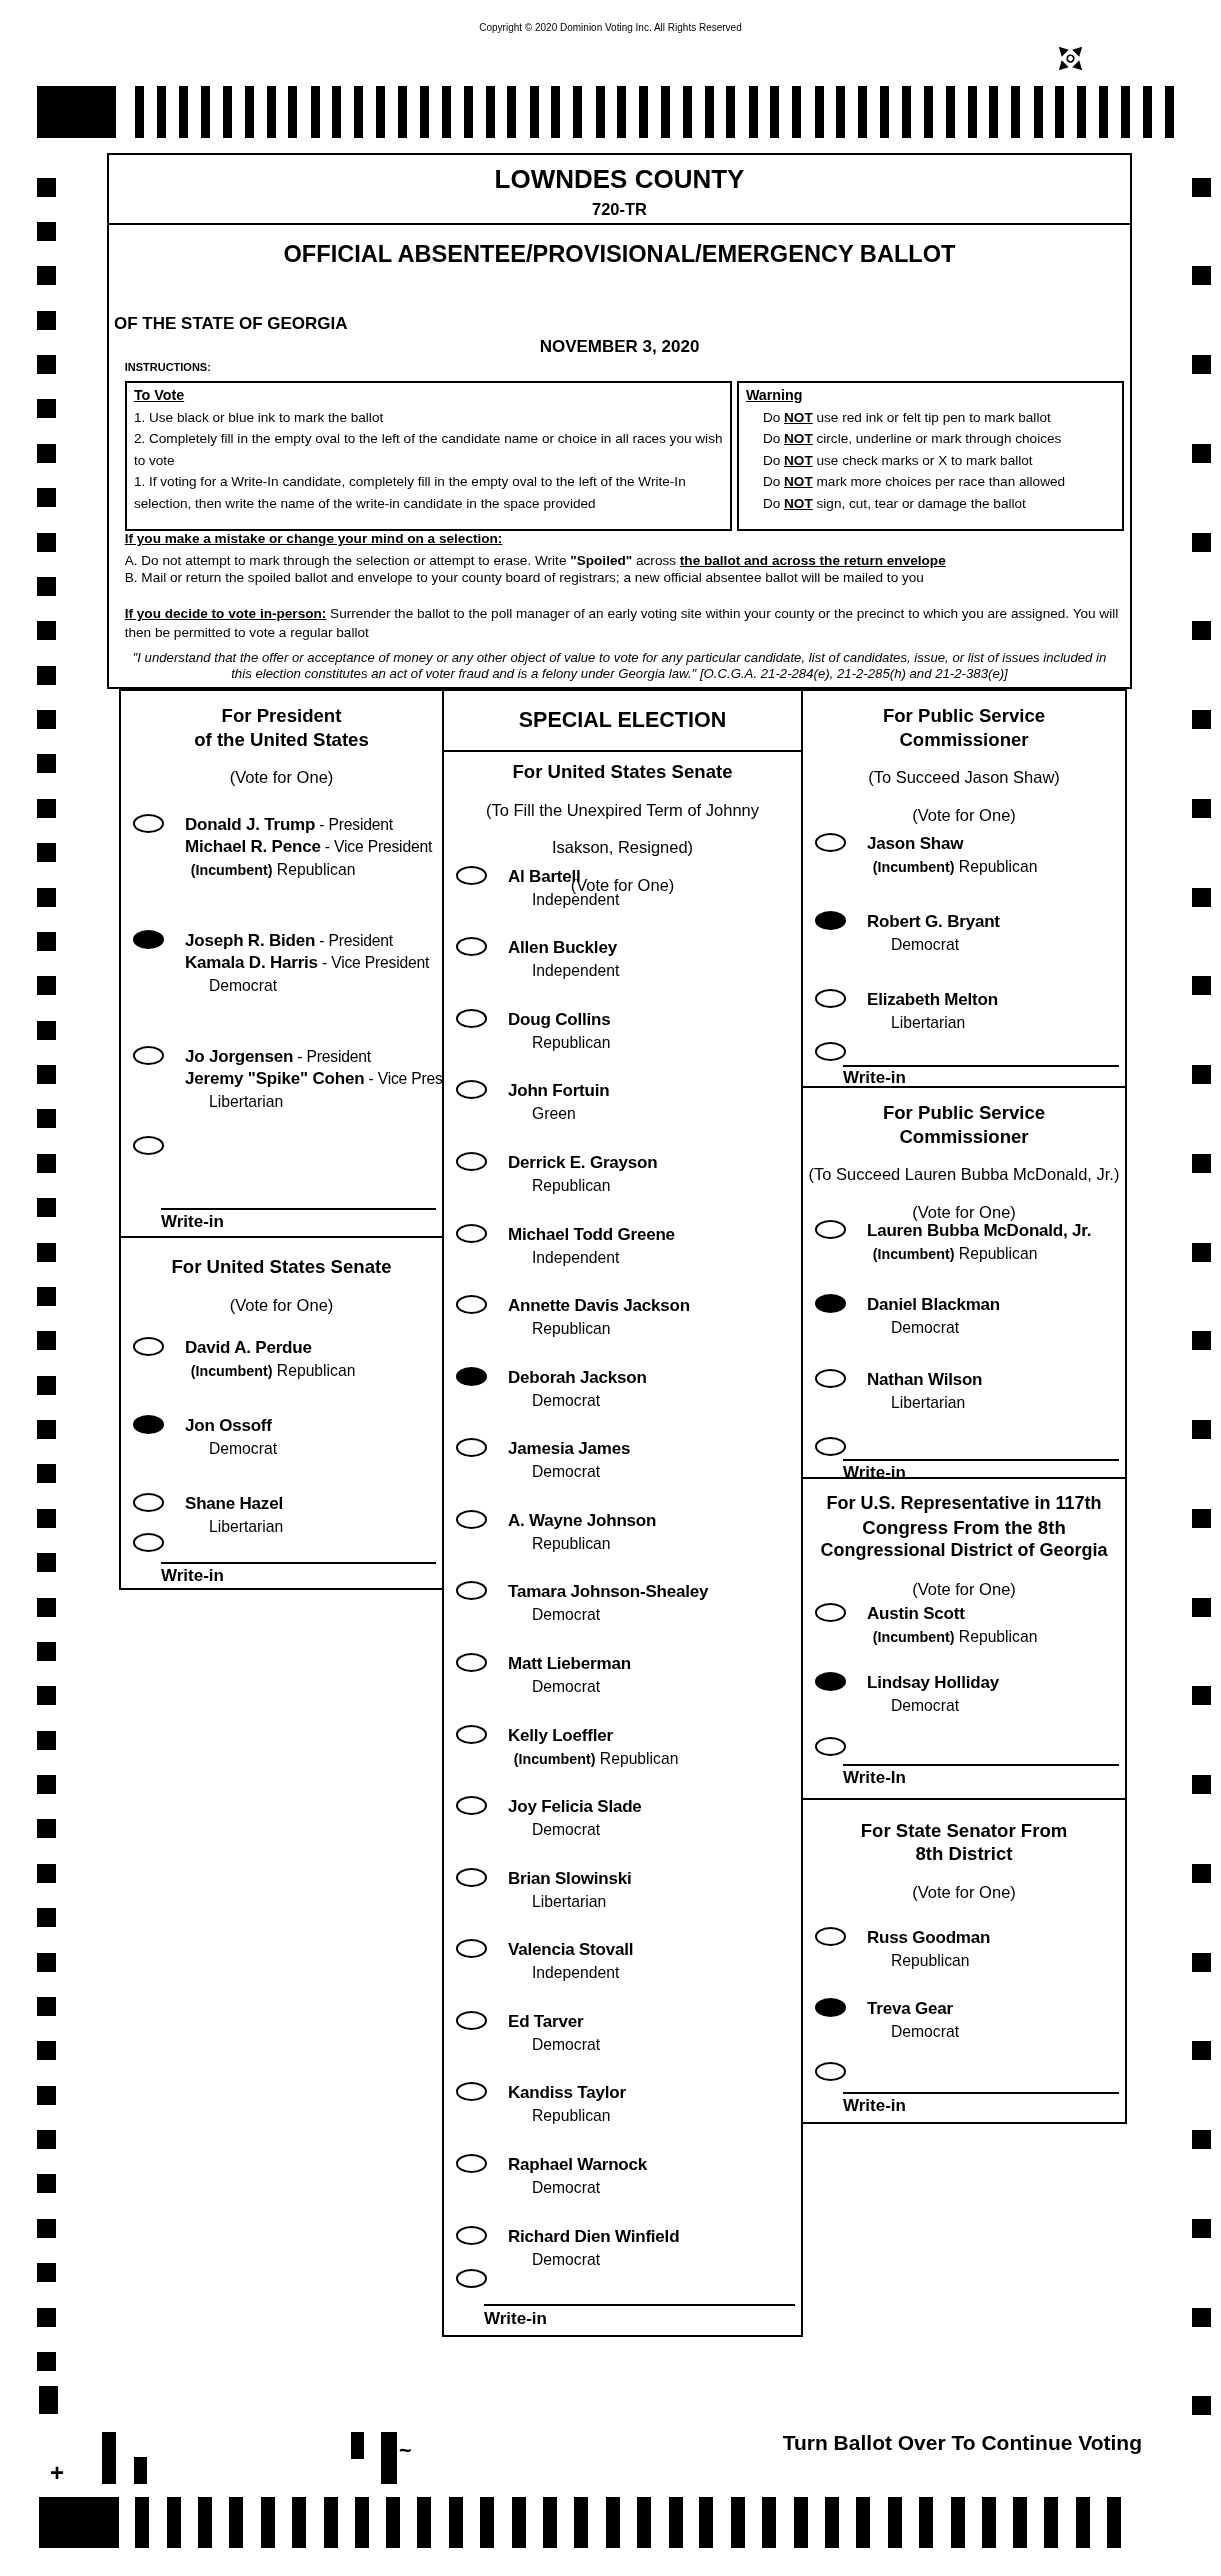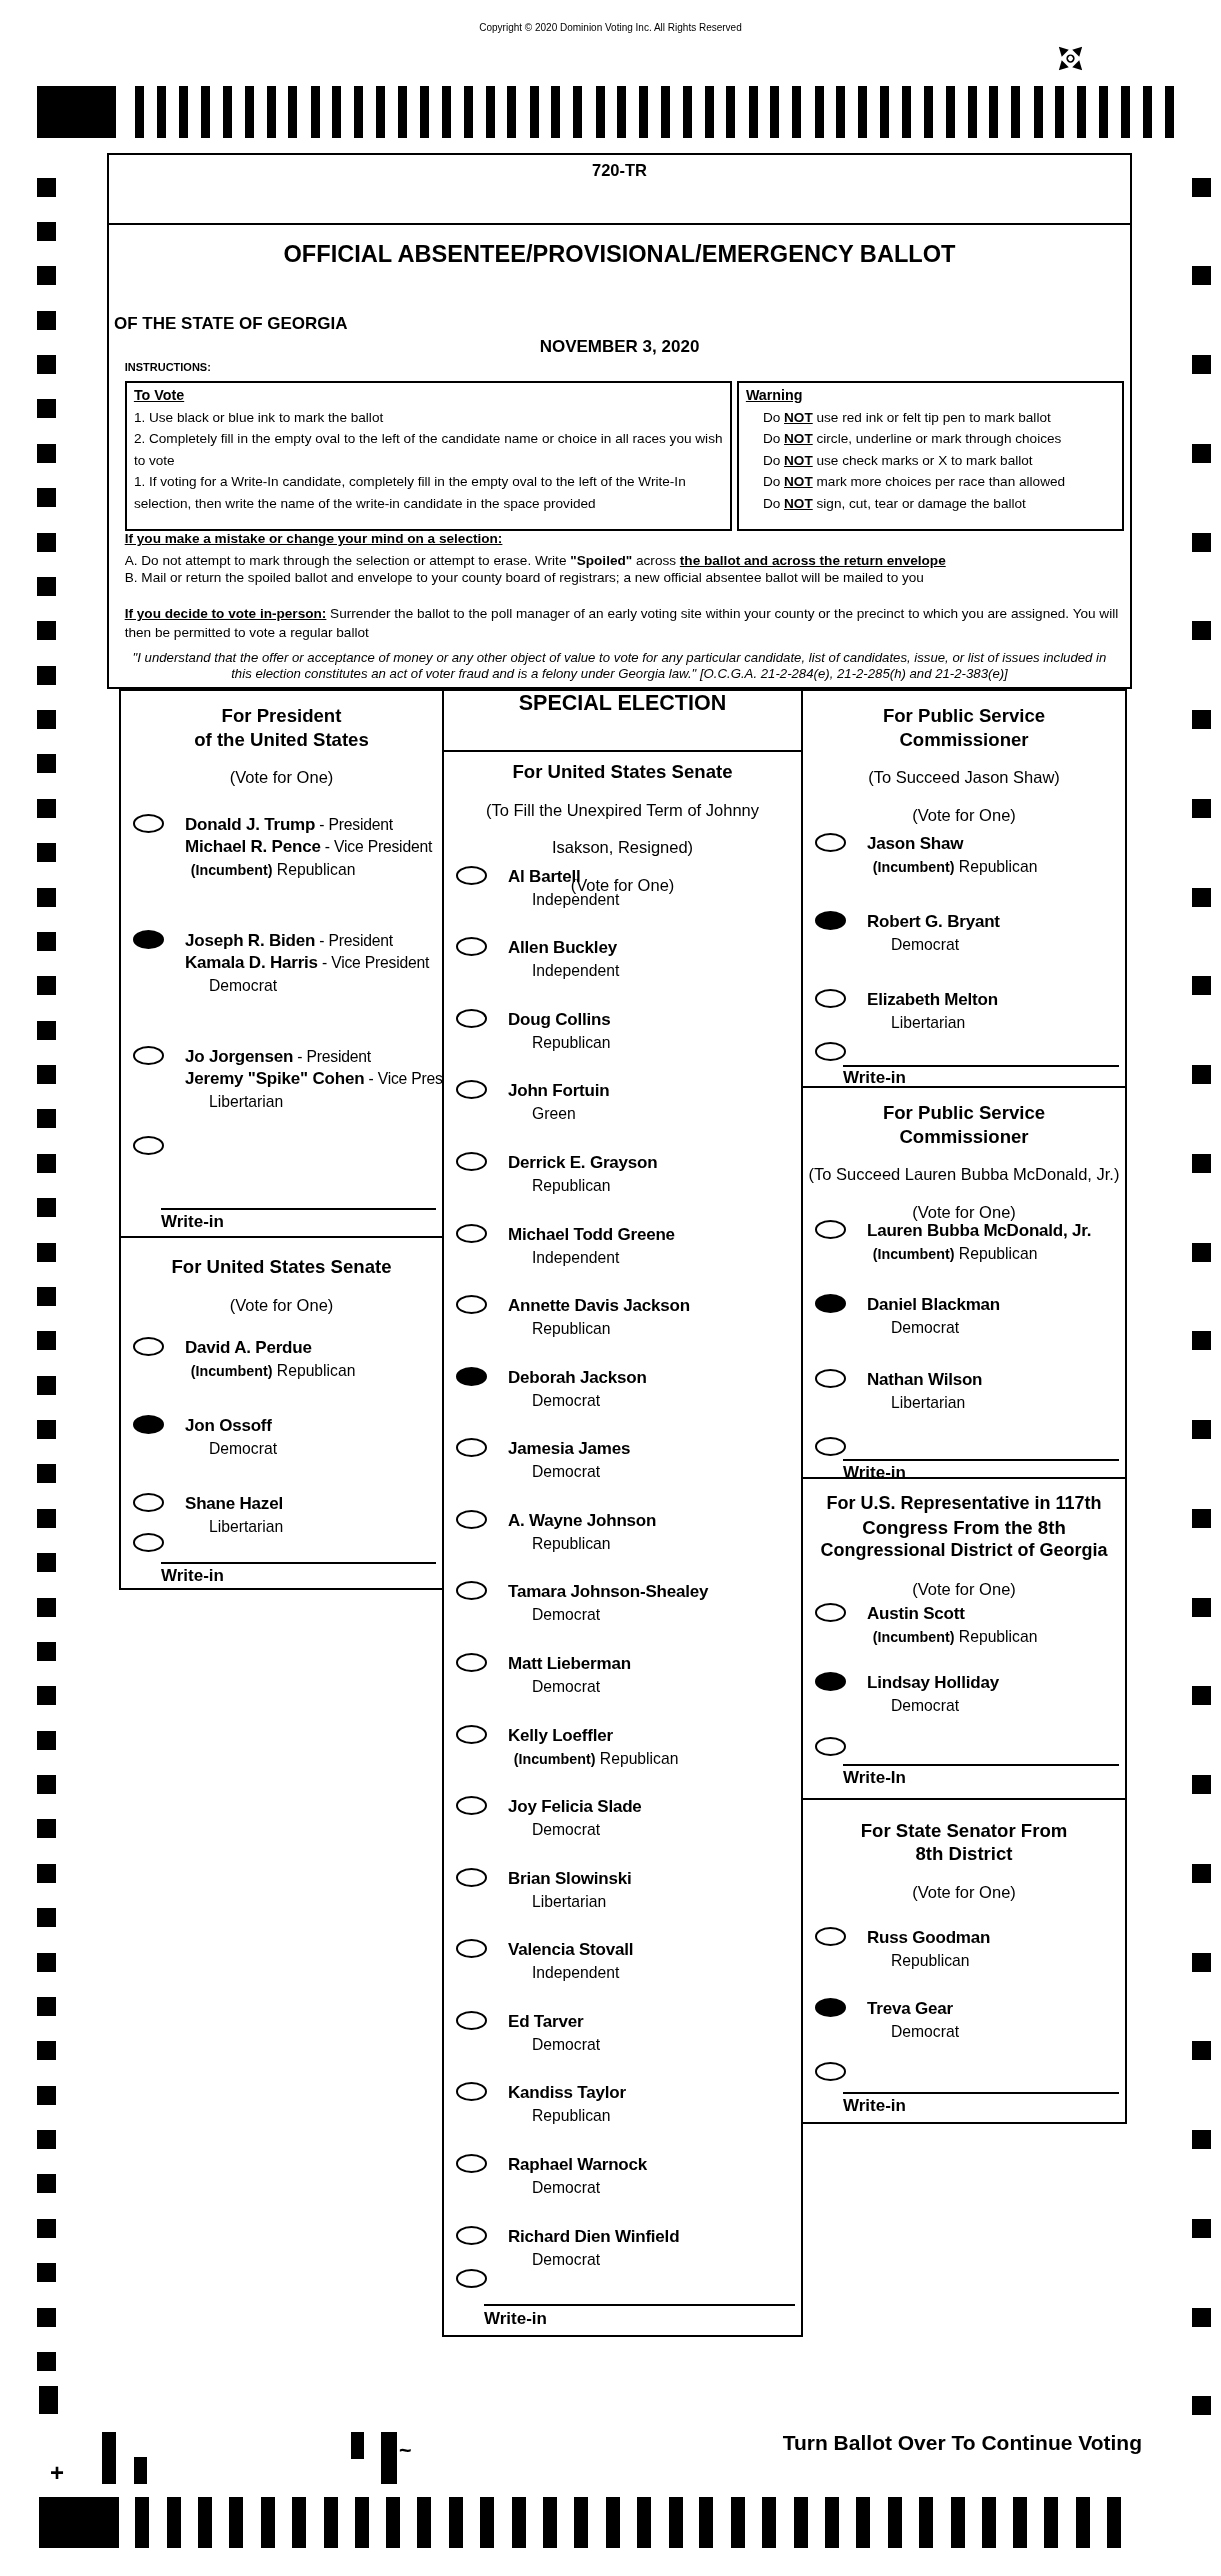--- a/index.html
+++ b/index.html
@@ -30,21 +30,21 @@
   .mtitle{font-size:13.6px;font-weight:bold;text-decoration:underline;margin-bottom:5.7px;}
   .mline{font-size:13.6px;line-height:17px;}
   .mline .bu{font-weight:bold;text-decoration:underline;}
   .ip{margin-top:18px;font-size:13.6px;line-height:19.3px;}
   .ip .bu{font-weight:bold;text-decoration:underline;}
   .felony{position:absolute;top:425px;left:18.6px;right:18.6px;text-align:center;
           font-style:italic;font-size:13.2px;line-height:15.7px;}
   
   .contest{position:absolute;border:2.1px solid #000;box-sizing:border-box;background:#fff;overflow:hidden;}
   .banner{position:absolute;top:0;left:0;right:0;height:61px;border-bottom:2.1px solid #000;
-          text-align:center;font-size:21.5px;font-weight:bold;box-sizing:border-box;}
+          text-align:center;font-size:21.5px;font-weight:bold;padding-top:17px;box-sizing:border-box;}
   .chead{position:absolute;left:0;right:0;text-align:center;}
   .chead .t{font-weight:bold;font-size:18.6px;line-height:23.6px;}
   .chead .t.small{font-size:18px;}
   .chead .s{font-size:16.5px;line-height:21.5px;margin-top:16px;}
   .cand{position:absolute;left:0;right:0;}
   .oval{position:absolute;left:11.5px;top:0;width:31.5px;height:19.3px;border:2.1px solid #000;
         border-radius:50%;background:#fff;box-sizing:border-box;}
   .oval.filled{background:#000;}
   .ctext{margin-left:64px;padding-right:1.4px;}
   .nline{font-size:17px;font-weight:bold;line-height:21.5px;white-space:nowrap;letter-spacing:-0.2px;}
@@ -242,20 +242,21 @@
     </div>
   <div id="corner-marks">
       <div class="tm" style="left: 39px; top: 2386px; width: 18.6px; height: 28px;"></div>
       <div class="tm" style="left: 102px; top: 2432px; width: 14.3px; height: 52px;"></div>
       <div class="tm" style="left: 134px; top: 2457px; width: 13px; height: 26.5px;"></div>
       <div class="tm" style="left: 351px; top: 2432px; width: 13px; height: 26.5px;"></div>
       <div class="tm" style="left: 381px; top: 2432px; width: 15.7px; height: 52px;"></div>
     </div>
 
   <div class="abs county-box">
+    <div class="county">LOWNDES COUNTY</div>
     <div class="precinct">720-TR</div>
   </div>
 
   <div class="abs main-box">
     <div class="ballot-title">OFFICIAL ABSENTEE/PROVISIONAL/EMERGENCY BALLOT</div>
     <div class="sub2">OF THE STATE OF GEORGIA</div>
     <div class="bdate">NOVEMBER 3, 2020</div>
     <div class="instr-label">INSTRUCTIONS:</div>
 
     <div class="boxes-row">

